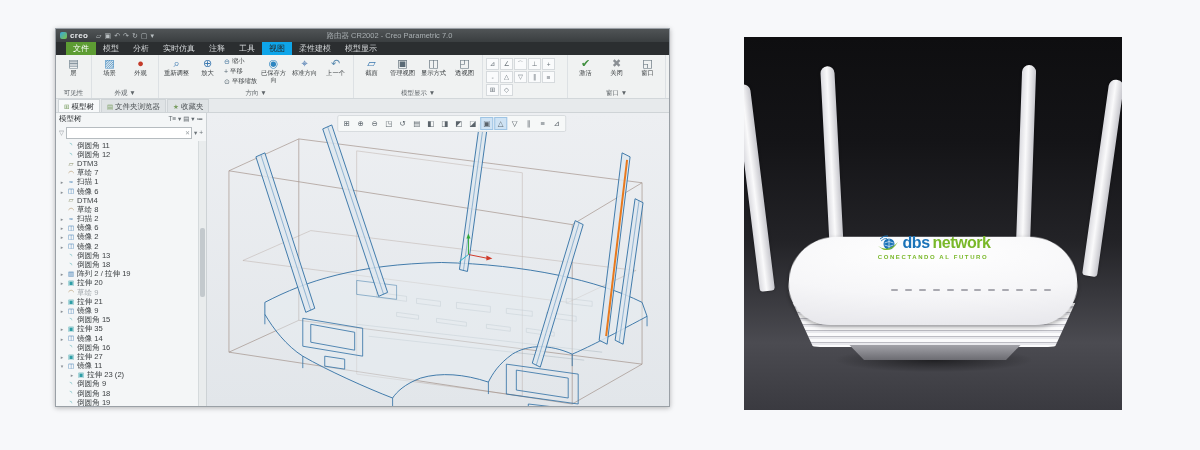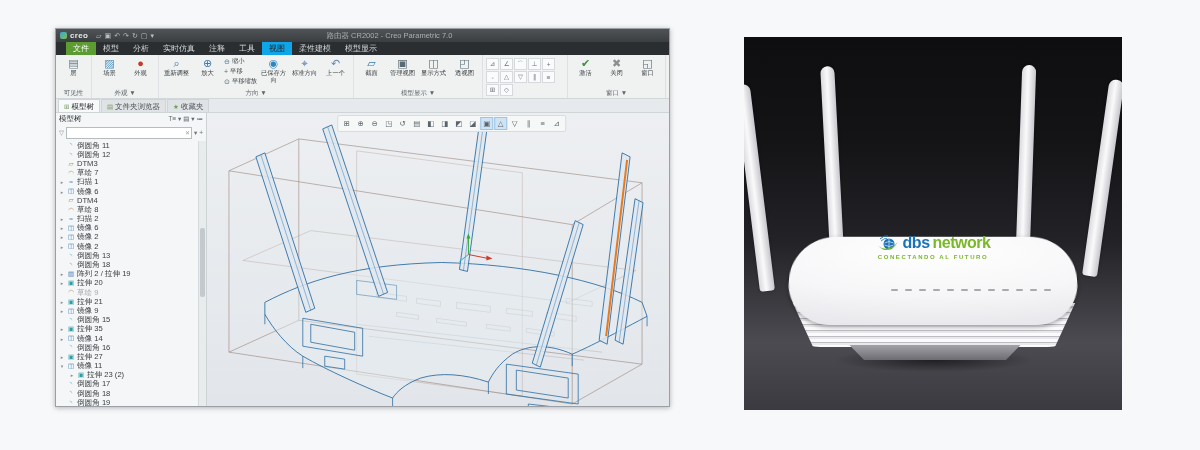--- a/index.html
+++ b/index.html
@@ -416,21 +416,21 @@
             <span>镜像 11</span>
           </div>
           <div class="trow" style="padding-left: 10px;">
             <span class="arrow">▸</span>
             <span class="ticon" style="color: rgb(46, 158, 166);">▣</span>
             <span>拉伸 23 (2)</span>
           </div>
           <div class="trow">
             <span class="arrow"></span>
             <span class="ticon" style="color: rgb(46, 158, 166);">◝</span>
-            <span>倒圆角 17</span>
+            <span>倒圆角 9</span>
           </div>
           <div class="trow">
             <span class="arrow"></span>
             <span class="ticon" style="color: rgb(46, 158, 166);">◝</span>
             <span>倒圆角 18</span>
           </div>
           <div class="trow">
             <span class="arrow"></span>
             <span class="ticon" style="color: rgb(46, 158, 166);">◝</span>
             <span>倒圆角 19</span>

